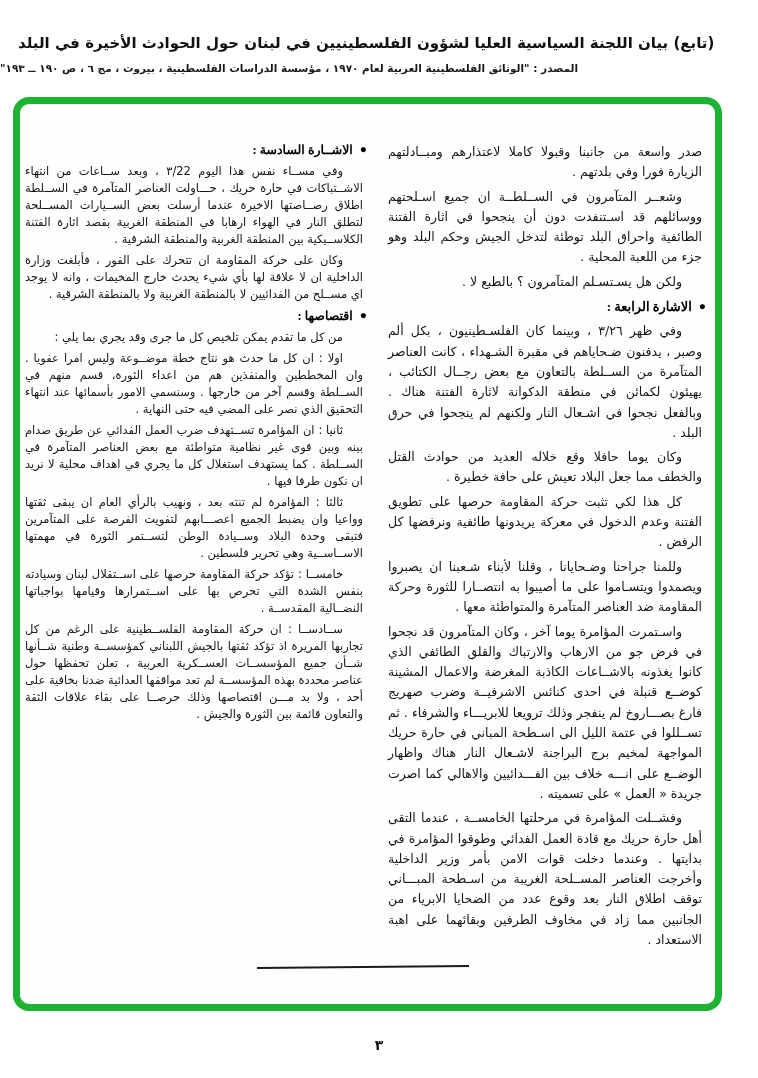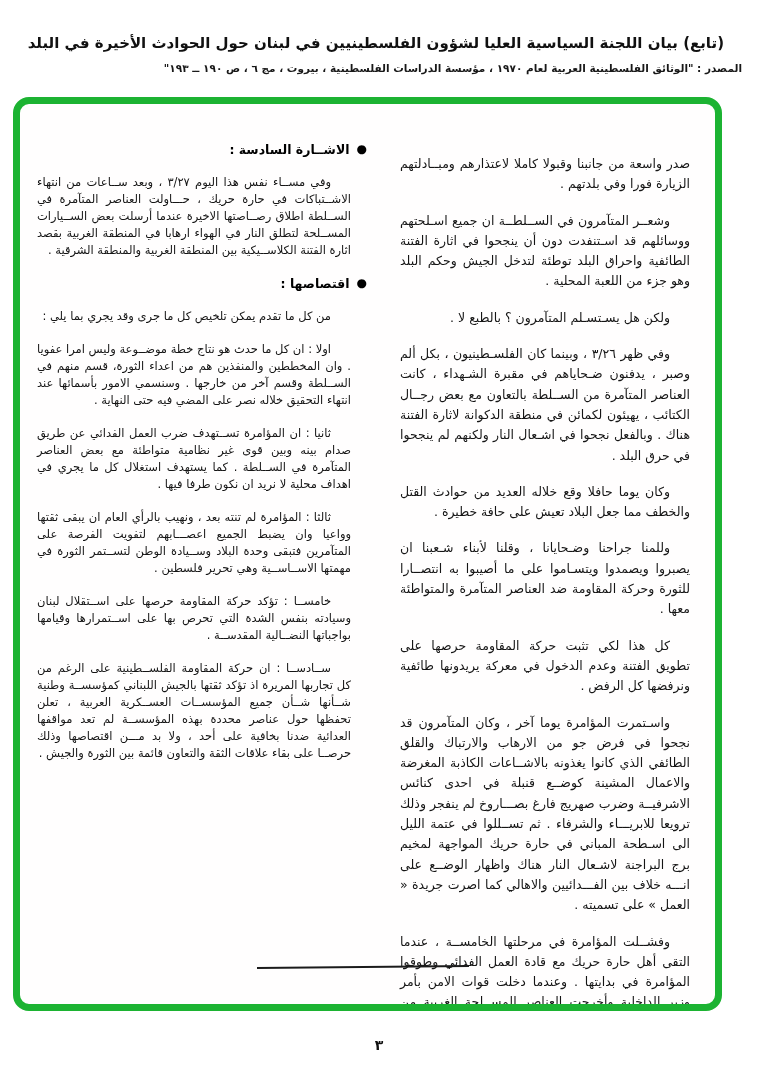--- a/index.html
+++ b/index.html
@@ -5,21 +5,21 @@
   html,body { margin:0; padding:0; }
   body {
     width:758px; height:1078px;
     background:#ffffff;
     font-family:"DejaVu Sans", sans-serif;
     position:relative;
     overflow:hidden;
   }
   .header {
     position:absolute; top:33px; left:0; right:16px;
-    text-align:right; direction:rtl; color:#111;
+    text-align:left; direction:rtl; color:#111;
   }
   .doc-title {
     font-size:15px; font-weight:bold; margin:0 18px;
     letter-spacing:0; line-height:21px;
   }
   .doc-source {
     font-size:10.5px; font-weight:bold; margin-top:8px; color:#181818;
   }
   .frame {
     position:absolute; left:13px; top:97px;
@@ -34,28 +34,28 @@
     direction:rtl;
     display:flex;
     padding:34px 9px 0 6px;
     gap:17px;
     color:#151515;
   }
   .col { flex:0 0 auto; }
   .col-right { width:322px; font-size:12.5px; line-height:20.3px; }
   .col-left  { width:346px; font-size:11.5px; line-height:17px; }
   p.para {
-    margin:16px;
+    margin:4px;
     text-align:justify;
     text-indent:20px;
   }
   p.noindent { text-indent:0; }
   h3.sec {
     margin:4px 0 2px 0;
-    font-size:13px; font-weight:bold; color:#000;
+    font-size:13px; font-weight:bold; color:#000;font-family:Liberation Serif, serif;
   }
   .col-left h3.sec { font-size:12.5px; margin:3px 0 1px 0; }
   .bullet {
     display:inline-block;
     font-size:12px;
     margin-left:7px;
     vertical-align:1px;
   }
   .divider {
     position:absolute;
@@ -78,34 +78,36 @@
   <div class="doc-source">المصدر : "الوثائق الفلسطينية العربية لعام ١٩٧٠ ، مؤسسة الدراسات الفلسطينية ، بيروت ، مج ٦ ، ص ١٩٠ ــ ١٩٣"</div>
 </div>
 
 <div class="frame" style="border-color: rgb(28, 179, 50);">
   <div class="cols">
 
     <div class="col col-right">
       <p class="para noindent">صدر واسعة من جانبنا وقبولا كاملا لاعتذارهم ومبــادلتهم الزيارة فورا وفي بلدتهم .</p>
       <p class="para">وشعــر المتآمرون في الســلطــة ان جميع اسـلحتهم ووسائلهم قد اسـتنفدت دون أن ينجحوا في اثارة الفتنة الطائفية واحراق البلد توطئة لتدخل الجيش وحكم البلد وهو جزء من اللعبة المحلية .</p>
       <p class="para">ولكن هل يسـتسـلم المتآمرون ؟ بالطبع لا .</p>
+      <h3 class="sec"><span class="bullet">●</span><span>الاشارة الرابعة :</span></h3>
       <p class="para">وفي ظهر ٣/٢٦ ، وبينما كان الفلسـطينيون ، بكل ألم وصبر ، يدفنون ضـحاياهم في مقبرة الشـهداء ، كانت العناصر المتآمرة من الســلطة بالتعاون مع بعض رجــال الكتائب ، يهيئون لكمائن في منطقة الدكوانة لاثارة الفتنة هناك . وبالفعل نجحوا في اشـعال النار ولكنهم لم ينجحوا في حرق البلد .</p>
       <p class="para">وكان يوما حافلا وقع خلاله العديد من حوادث القتل والخطف مما جعل البلاد تعيش على حافة خطيرة .</p>
+      <p class="para">كل هذا لكي تثبت حركة المقاومة حرصها على تطويق الفتنة وعدم الدخول في معركة يريدونها طائفية ونرفضها كل الرفض .</p>
       <p class="para">وللمنا جراحنا وضـحايانا ، وقلنا لأبناء شـعبنا ان يصبروا ويصمدوا ويتسـاموا على ما أصيبوا به انتصــارا للثورة وحركة المقاومة ضد العناصر المتآمرة والمتواطئة معها .</p>
-      <p class="para">كل هذا لكي تثبت حركة المقاومة حرصها على تطويق الفتنة وعدم الدخول في معركة يريدونها طائفية ونرفضها كل الرفض .</p>
       <p class="para">واسـتمرت المؤامرة يوما آخر ، وكان المتآمرون قد نجحوا في فرض جو من الارهاب والارتباك والقلق الطائفي الذي كانوا يغذونه بالاشــاعات الكاذبة المغرضة والاعمال المشينة كوضــع قنبلة في احدى كنائس الاشرفيــة وضرب صهريج فارغ بصـــاروخ لم ينفجر وذلك ترويعا للابريـــاء والشرفاء . ثم تســللوا في عتمة الليل الى اسـطحة المباني في حارة حريك المواجهة لمخيم برج البراجنة لاشـعال النار هناك واظهار الوضــع على انـــه خلاف بين الفـــدائيين والاهالي كما اصرت جريدة « العمل » على تسميته .</p>
       <p class="para">وفشــلت المؤامرة في مرحلتها الخامســة ، عندما التقى أهل حارة حريك مع قادة العمل الفدائي وطوقوا المؤامرة في بدايتها . وعندما دخلت قوات الامن بأمر وزير الداخلية وأخرجت العناصر المســلحة الغريبة من اسـطحة المبـــاني توقف اطلاق النار بعد وقوع عدد من الضحايا الابرياء من الجانبين مما زاد في مخاوف الطرفين وبقائهما على اهبة الاستعداد .</p>
     </div>
 
     <div class="col col-left">
       <h3 class="sec"><span class="bullet">●</span><span>الاشــارة السادسة :</span></h3>
-      <p class="para">وفي مســاء نفس هذا اليوم ٣/٢٧ ، وبعد ســاعات من انتهاء الاشــتباكات في حارة حريك ، حـــاولت العناصر المتآمرة في الســلطة اطلاق رصــاصتها الاخيرة عندما أرسلت بعض الســيارات المســلحة لتطلق النار في الهواء ارهابا في المنطقة الغربية بقصد اثارة الفتنة الكلاســيكية بين المنطقة الغربية والمنطقة الشرقية .</p>
+      <p class="para">وفي مســاء نفس هذا اليوم ٣/22 ، وبعد ســاعات من انتهاء الاشــتباكات في حارة حريك ، حـــاولت العناصر المتآمرة في الســلطة اطلاق رصــاصتها الاخيرة عندما أرسلت بعض الســيارات المســلحة لتطلق النار في الهواء ارهابا في المنطقة الغربية بقصد اثارة الفتنة الكلاســيكية بين المنطقة الغربية والمنطقة الشرقية .</p>
+      <p class="para">وكان على حركة المقاومة ان تتحرك على الفور ، فأبلغت وزارة الداخلية ان لا علاقة لها بأي شيء يحدث خارج المخيمات ، وانه لا يوجد اي مســلح من الفدائيين لا بالمنطقة الغربية ولا بالمنطقة الشرقية .</p>
       <h3 class="sec"><span class="bullet">●</span><span>اقتصاصها :</span></h3>
       <p class="para">من كل ما تقدم يمكن تلخيص كل ما جرى وقد يجري بما يلي :</p>
-      <p class="para">اولا : ان كل ما حدث هو نتاج خطة موضــوعة وليس امرا عفويا . وان المخططين والمنفذين هم من اعداء الثورة، قسم منهم في الســلطة وقسم آخر من خارجها . وسنسمي الامور بأسمائها عند انتهاء التحقيق خلاله نصر على المضي فيه حتى النهاية .</p>
+      <p class="para">اولا : ان كل ما حدث هو نتاج خطة موضــوعة وليس امرا عفويا . وان المخططين والمنفذين هم من اعداء الثورة، قسم منهم في الســلطة وقسم آخر من خارجها . وسنسمي الامور بأسمائها عند انتهاء التحقيق الذي نصر على المضي فيه حتى النهاية .</p>
       <p class="para">ثانيا : ان المؤامرة تســتهدف ضرب العمل الفدائي عن طريق صدام بينه وبين قوى غير نظامية متواطئة مع بعض العناصر المتآمرة في الســلطة . كما يستهدف استغلال كل ما يجري في اهداف محلية لا نريد ان نكون طرفا فيها .</p>
       <p class="para">ثالثا : المؤامرة لم تنته بعد ، ونهيب بالرأي العام ان يبقى ثقتها وواعيا وان يضبط الجميع اعصـــابهم لتفويت الفرصة على المتآمرين فتبقى وحدة البلاد وســيادة الوطن لتســتمر الثورة في مهمتها الاســاســية وهي تحرير فلسطين .</p>
       <p class="para">خامســا : تؤكد حركة المقاومة حرصها على اســتقلال لبنان وسيادته بنفس الشدة التي تحرص بها على اســتمرارها وقيامها بواجباتها النضــالية المقدســة .</p>
       <p class="para">ســادســا : ان حركة المقاومة الفلســطينية على الرغم من كل تجاربها المريرة اذ تؤكد ثقتها بالجيش اللبناني كمؤسســة وطنية شــأنها شــأن جميع المؤسســات العســكرية العربية ، تعلن تحفظها حول عناصر محددة بهذه المؤسســة لم تعد مواقفها العدائية ضدنا بخافية على أحد ، ولا بد مـــن اقتصاصها وذلك حرصــا على بقاء علاقات الثقة والتعاون قائمة بين الثورة والجيش .</p>
     </div>
 
   </div>
   <div class="divider"></div>
 </div>
 

